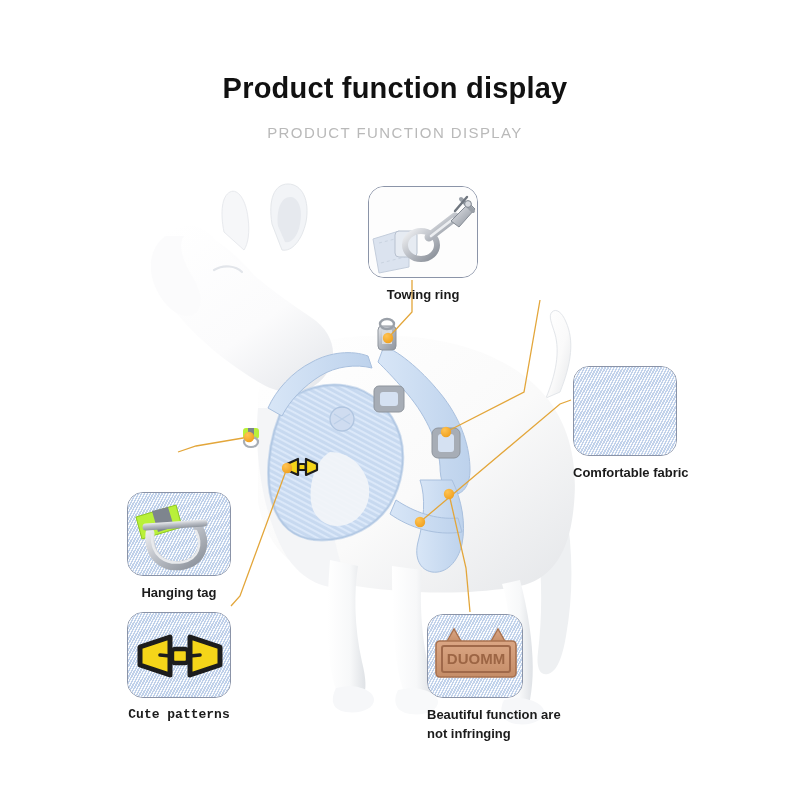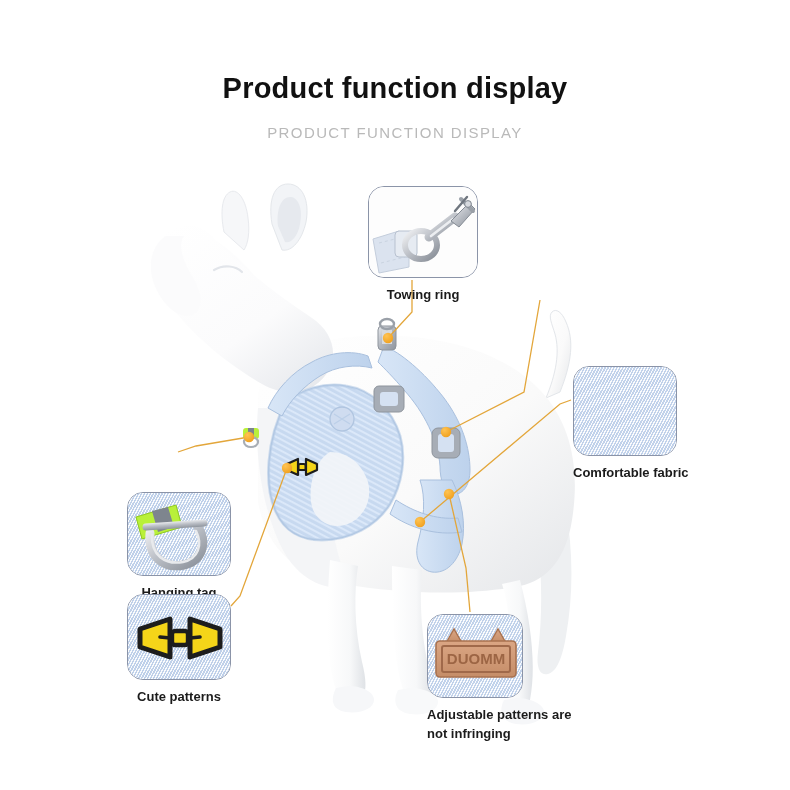--- a/index.html
+++ b/index.html
@@ -256,21 +256,21 @@
 
         <path d="M22 40 C20 64 36 76 56 72 C74 68 80 50 70 34" fill="none" stroke="url(#mg2)" stroke-width="9" stroke-linecap="round"></path>
         <path d="M24 42 C23 62 37 72 55 69 C70 66 75 52 68 38" fill="none" stroke="#e8eaed" stroke-width="2.6" stroke-linecap="round"></path>
 
         <path d="M18 34 L76 30" stroke="url(#mg2)" stroke-width="7" stroke-linecap="round"></path>
       </svg>
     </div>
     <div class="clabel center">Hanging tag</div>
   </div>
 
-  <div class="callout" style="left:127px;top:594px;">
+  <div class="callout" style="left:127px;top:612px;font-family:Liberation Mono, monospace;">
     <div class="cbox" style="width:104px;height:86px;">
       <div class="fabric" style="background-color:#d7e3f4;"></div>
       <svg width="104" height="86" viewBox="0 0 104 86" style="position:absolute;inset:0;">
         <g transform="translate(10,24)">
           <path d="M2 10 L32 0 L32 38 L2 28 Z" fill="#f5d519" stroke="#1d1d1d" stroke-width="5" stroke-linejoin="round"></path>
           <path d="M82 10 L52 0 L52 38 L82 28 Z" fill="#f5d519" stroke="#1d1d1d" stroke-width="5" stroke-linejoin="round"></path>
           <rect x="34" y="12" width="16" height="14" rx="3" fill="#f5d519" stroke="#1d1d1d" stroke-width="4.4"></rect>
           <path d="M22 18 L32 19" stroke="#1d1d1d" stroke-width="3.6" stroke-linecap="round"></path>
           <path d="M62 18 L52 19" stroke="#1d1d1d" stroke-width="3.6" stroke-linecap="round"></path>
         </g>
@@ -291,17 +291,17 @@
         </defs>
 
         <path d="M18 28 L26 14 L34 28 Z" fill="url(#tanG)" stroke="#a9724f" stroke-width="1.4"></path>
         <path d="M62 28 L70 14 L78 28 Z" fill="url(#tanG)" stroke="#a9724f" stroke-width="1.4"></path>
 
         <rect x="8" y="26" width="80" height="36" rx="4" fill="url(#tanG)" stroke="#a9724f" stroke-width="1.6"></rect>
         <rect x="14" y="31" width="68" height="26" rx="2" fill="none" stroke="#a0694a" stroke-width="2"></rect>
         <text x="48" y="49" text-anchor="middle" font-family="Liberation Sans, sans-serif" font-size="15" font-weight="bold" fill="#9c6544">DUOMM</text>
       </svg>
     </div>
-    <div class="clabel">Adjustable patterns are
+    <div class="clabel">Beautiful function are
 not infringing</div>
   </div>
 
 </div>
 
 </body></html>

